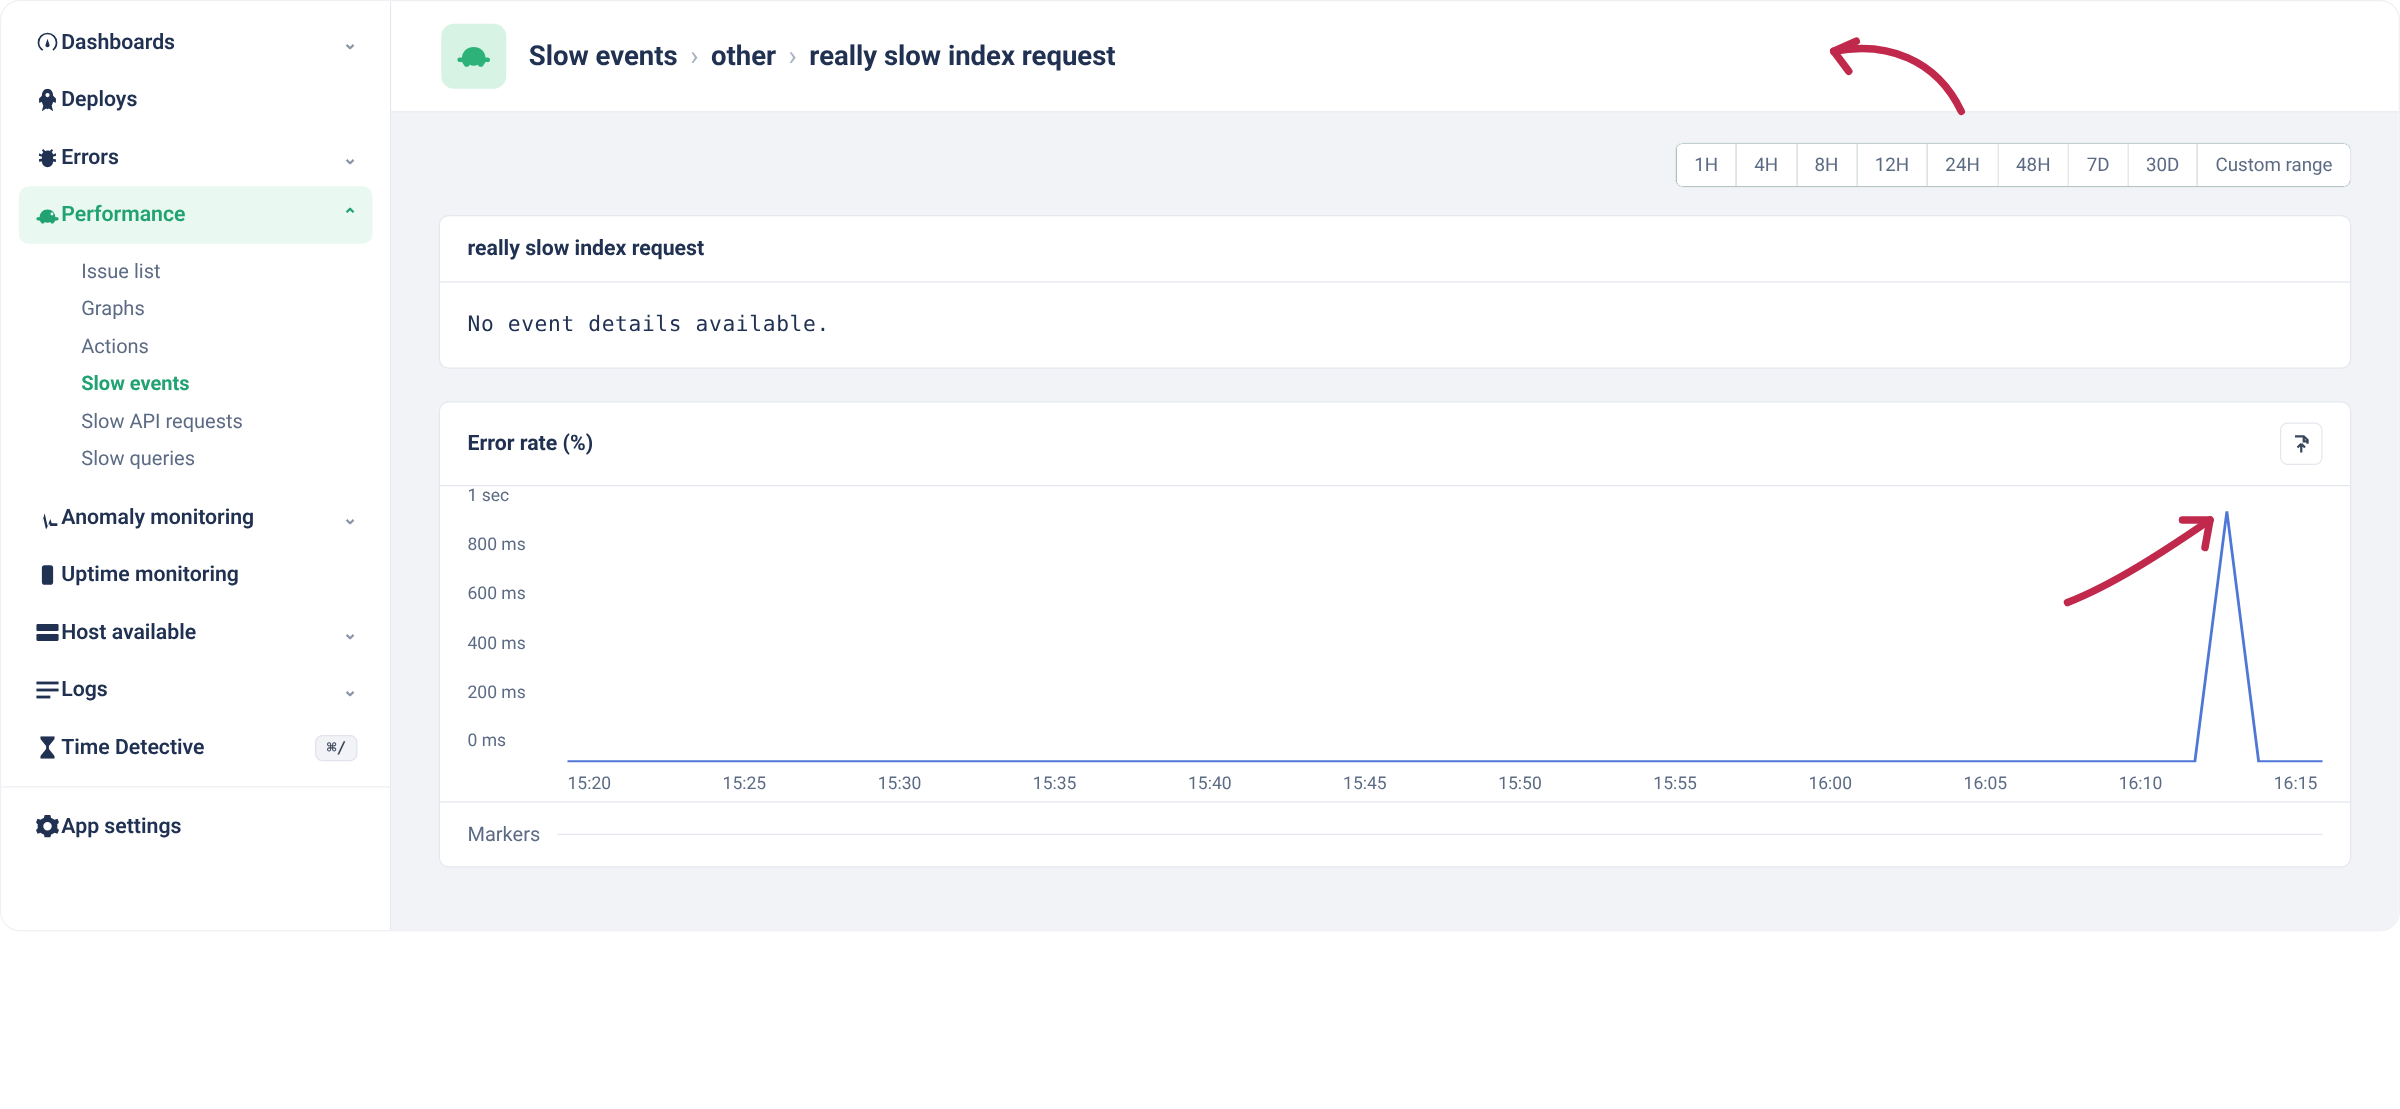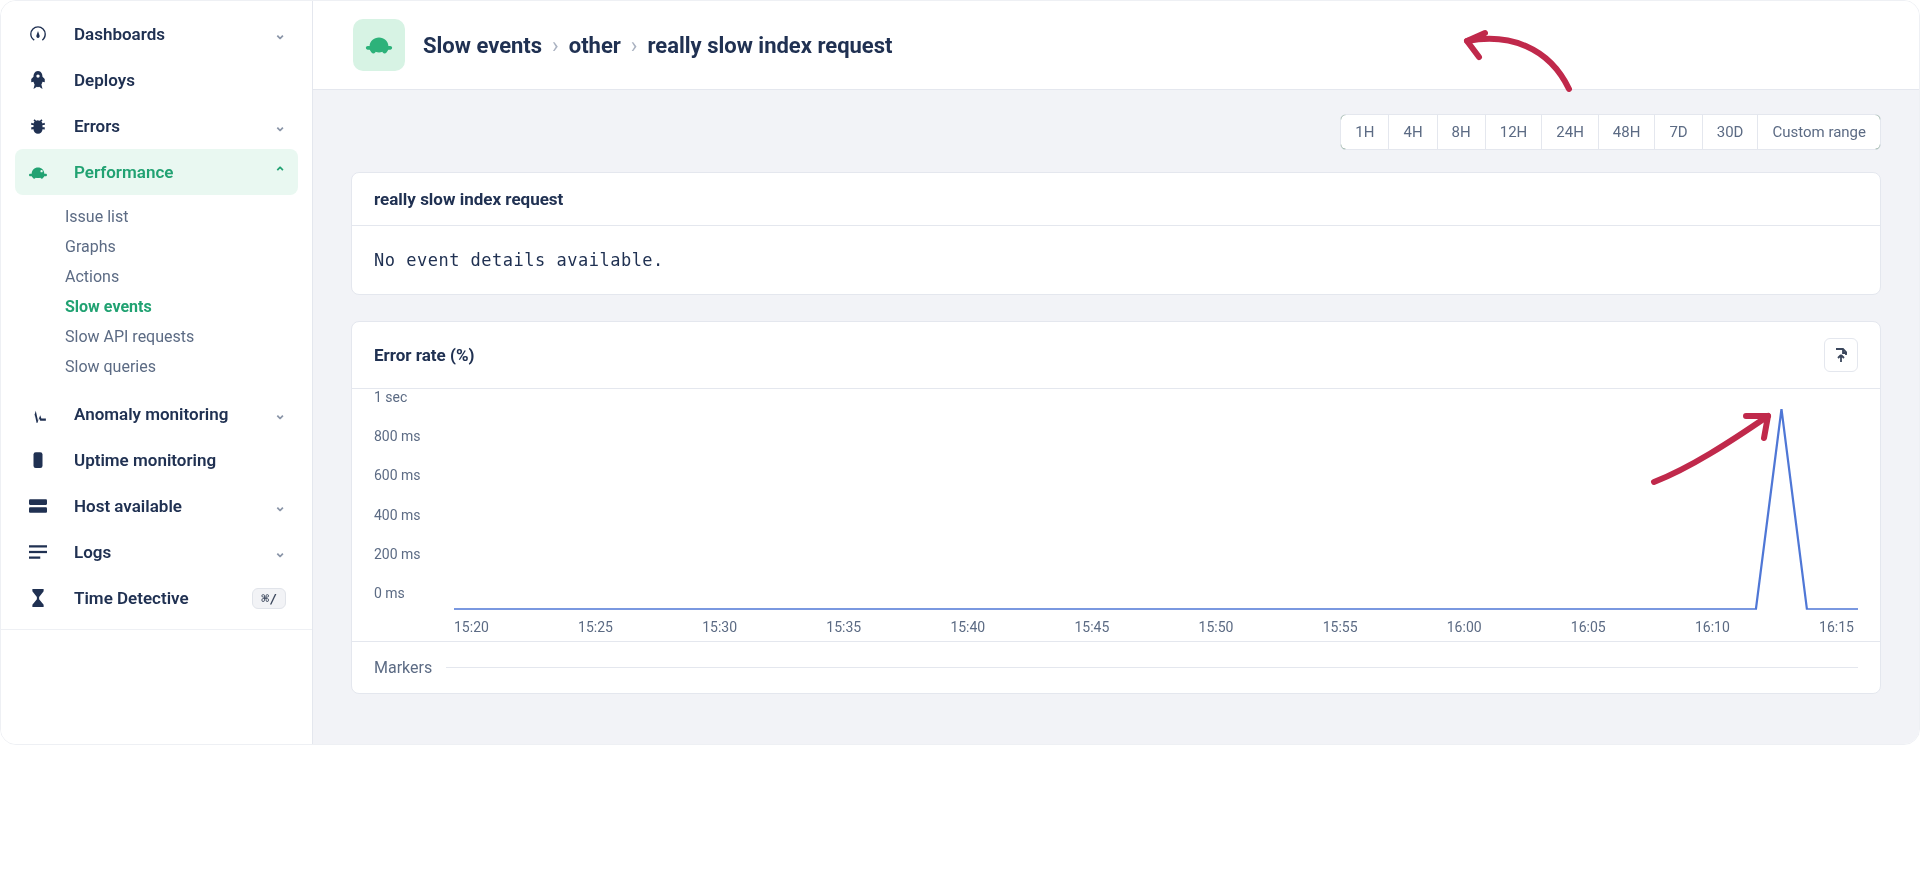--- a/index.html
+++ b/index.html
@@ -45,21 +45,21 @@
   .nav-item {
     display:flex;
     align-items:center;
     height:46px;
     padding:0 12px;
     border-radius:8px;
     cursor:pointer;
     color:var(--text);
     font-weight:600;
     font-size:17px;
-    gap:25px;
+    gap:0;
   }
   .nav-item .chev { margin-left:auto; color:#8a95a8; font-size:14px; }
   .nav-item.active {
     background:var(--green-bg);
     color:var(--green);
   }
   .nav-item.active .nav-icon svg path,
   .nav-item.active .nav-icon svg { fill:var(--green); }
   .nav-item.active .chev { color:var(--green); }
   .nav-icon { width:22px; display:flex; justify-content:center; color:#203152; }
@@ -310,20 +310,30 @@
           <span class="nav-icon">
             <svg viewBox="0 0 14 16">
               <path d="M2 0h10v2l-4 5v2l4 5v2H2v-2l4-5V7L2 2z"></path>
             </svg>
           </span>
           <span>Time Detective</span>
           <span class="kbd">⌘/</span>
         </div>
       </div>
     <hr>
+    <div class="nav" id="nav-bottom">
+        <div class="nav-item">
+          <span class="nav-icon">
+            <svg viewBox="0 0 16 16">
+              <path d="M8 5a3 3 0 1 0 0 6 3 3 0 0 0 0-6zm7 3c0 .5 0 1-.1 1.4l1.6 1.3-1.5 2.6-2-.7c-.7.6-1.5 1-2.4 1.3L10 16H6l-.6-2.1c-.9-.3-1.7-.7-2.4-1.3l-2 .7L-.5 10.7l1.6-1.3C1 9 1 8.5 1 8s0-1 .1-1.4L-.5 5.3l1.5-2.6 2 .7c.7-.6 1.5-1 2.4-1.3L6 0h4l.6 2.1c.9.3 1.7.7 2.4 1.3l2-.7 1.5 2.6-1.6 1.3c.1.4.1.9.1 1.4z"></path>
+            </svg>
+          </span>
+          <span>App settings</span>
+        </div>
+      </div>
   </aside>
 
   <main class="main">
 
     <div class="header">
       <div class="logo-badge">
         <svg viewBox="0 0 32 24">
             <path d="M6 13c0-5 4.5-9 10-9s10 4 10 9h2c1 0 2 .8 2 2 0 1-.8 2-2 2h-2l-2 3c-1 1.4-3 1.4-4 0l-.5-.7c-1 .5-2.2.7-3.5.7s-2.5-.2-3.5-.7L12 20c-1 1.4-3 1.4-4 0l-2-3H4c-1.2 0-2-1-2-2s.8-2 2-2h2zm16-6c1.1 0 2 .9 2 2a2 2 0 0 1-2 2 2 2 0 0 1-2-2c0-1.1.9-2 2-2z"></path>
           </svg>
       </div>

